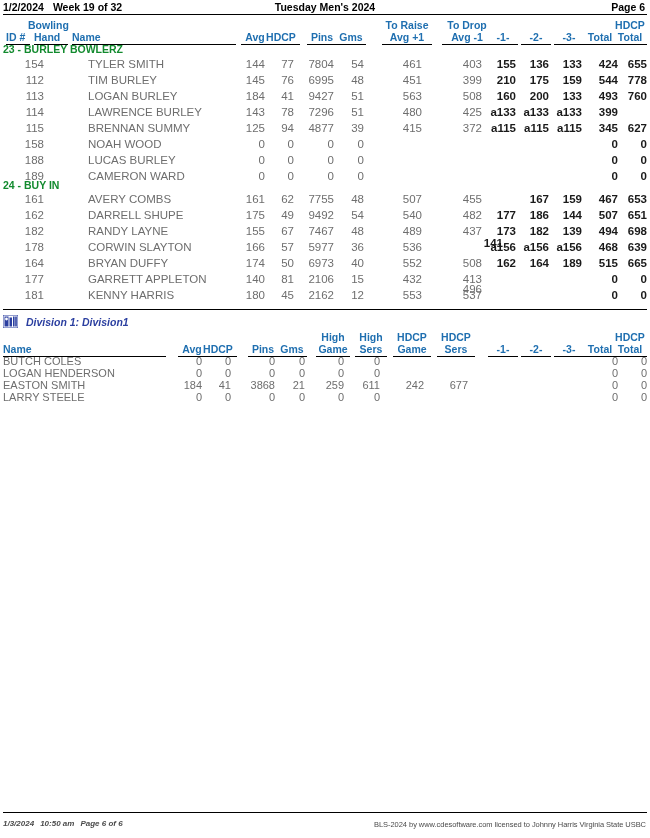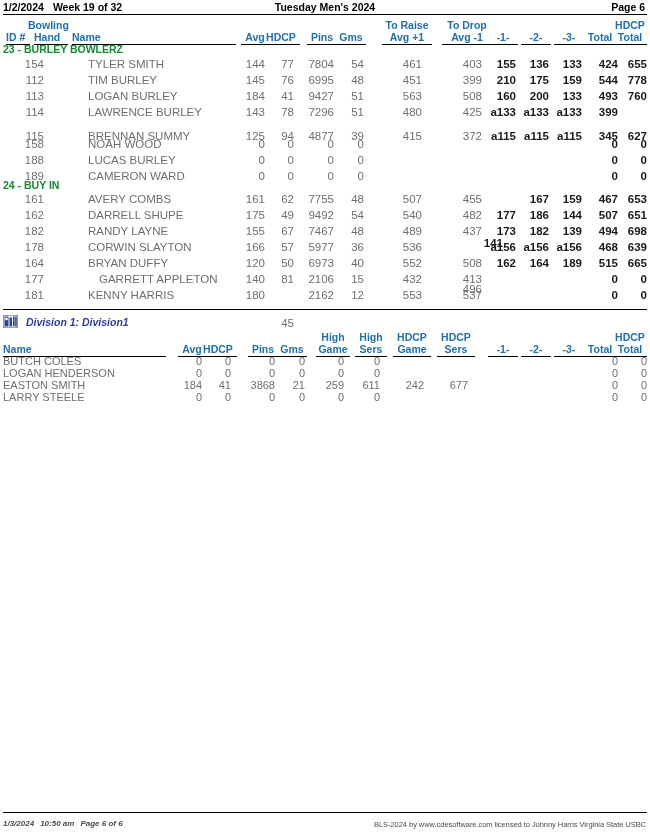--- a/index.html
+++ b/index.html
@@ -263,21 +263,21 @@
     <span class="cell r" style="left:336px; width:28px;">51</span>
     <span class="cell r" style="left:382px; width:40px;">480</span>
     <span class="cell r" style="left:442px; width:40px;">425</span>
     <span class="cell r dark" style="left:480px; width:36px;">a133</span>
     <span class="cell r dark" style="left:513px; width:36px;">a133</span>
     <span class="cell r dark" style="left:546px; width:36px;">a133</span>
     <span class="cell r dark" style="left:582px; width:36px;">399</span>
     <span class="cell r dark" style="left:627px; width:36px;margin-left:8px;">633</span>
   </div>
 
-  <div class="row" style="top:128px;">
+  <div class="row" style="top:120px;">
     <span class="cell r" style="left:6px; width:38px;">115</span>
     <span class="cell l" style="left:88px;">BRENNAN SUMMY</span>
     <span class="cell r" style="left:233px; width:32px;">125</span>
     <span class="cell r" style="left:262px; width:32px;">94</span>
     <span class="cell r" style="left:296px; width:38px;">4877</span>
     <span class="cell r" style="left:336px; width:28px;">39</span>
     <span class="cell r" style="left:382px; width:40px;">415</span>
     <span class="cell r" style="left:442px; width:40px;">372</span>
     <span class="cell r dark" style="left:480px; width:36px;">a115</span>
     <span class="cell r dark" style="left:513px; width:36px;">a115</span>
@@ -396,54 +396,54 @@
     <span class="cell r dark" style="left:480px; width:36px;">a156</span>
     <span class="cell r dark" style="left:513px; width:36px;">a156</span>
     <span class="cell r dark" style="left:546px; width:36px;">a156</span>
     <span class="cell r dark" style="left:582px; width:36px;">468</span>
     <span class="cell r dark" style="left:611px; width:36px;">639</span>
   </div>
 
   <div class="row" style="top:255px;">
     <span class="cell r" style="left:6px; width:38px;">164</span>
     <span class="cell l" style="left:88px;">BRYAN DUFFY</span>
-    <span class="cell r" style="left:233px; width:32px;">120</span>
+    <span class="cell r" style="left:233px; width:32px;">174</span>
     <span class="cell r" style="left:262px; width:32px;">50</span>
     <span class="cell r" style="left:296px; width:38px;">6973</span>
     <span class="cell r" style="left:336px; width:28px;">40</span>
     <span class="cell r" style="left:382px; width:40px;">552</span>
     <span class="cell r" style="left:442px; width:40px;">508</span>
     <span class="cell r dark" style="left:480px; width:36px;">162</span>
     <span class="cell r dark" style="left:513px; width:36px;">164</span>
     <span class="cell r dark" style="left:546px; width:36px;">189</span>
     <span class="cell r dark" style="left:582px; width:36px;">515</span>
     <span class="cell r dark" style="left:611px; width:36px;">665</span>
   </div>
 
   <div class="row" style="top:271px;">
     <span class="cell r" style="left:6px; width:38px;">177</span>
-    <span class="cell l" style="left:88px;margin-left:11px;">GARRETT APPLETON</span>
+    <span class="cell l" style="left:88px;">GARRETT APPLETON</span>
     <span class="cell r" style="left:233px; width:32px;">140</span>
     <span class="cell r" style="left:262px; width:32px;">81</span>
     <span class="cell r" style="left:296px; width:38px;">2106</span>
     <span class="cell r" style="left:336px; width:28px;">15</span>
     <span class="cell r" style="left:382px; width:40px;">432</span>
     <span class="cell r" style="left:442px; width:40px;">413</span>
     <span class="cell r dark" style="left:480px; width:36px;"></span>
     <span class="cell r dark" style="left:513px; width:36px;"></span>
     <span class="cell r dark" style="left:546px; width:36px;"></span>
     <span class="cell r dark" style="left:582px; width:36px;">0</span>
     <span class="cell r dark" style="left:611px; width:36px;">0</span>
   </div>
 
   <div class="row" style="top:287px;">
     <span class="cell r" style="left:6px; width:38px;">181</span>
     <span class="cell l" style="left:88px;">KENNY HARRIS</span>
     <span class="cell r" style="left:233px; width:32px;">180</span>
-    <span class="cell r" style="left:262px; width:32px;margin-top:28px;">45</span>
+    <span class="cell r" style="left:262px; width:32px;">45</span>
     <span class="cell r" style="left:296px; width:38px;">2162</span>
     <span class="cell r" style="left:336px; width:28px;">12</span>
     <span class="cell r" style="left:382px; width:40px;">553</span>
     <span class="cell r" style="left:442px; width:40px;">537</span>
     <span class="cell r dark" style="left:480px; width:36px;"></span>
     <span class="cell r dark" style="left:513px; width:36px;"></span>
     <span class="cell r dark" style="left:546px; width:36px;"></span>
     <span class="cell r dark" style="left:582px; width:36px;">0</span>
     <span class="cell r dark" style="left:611px; width:36px;">0</span>
   </div>

